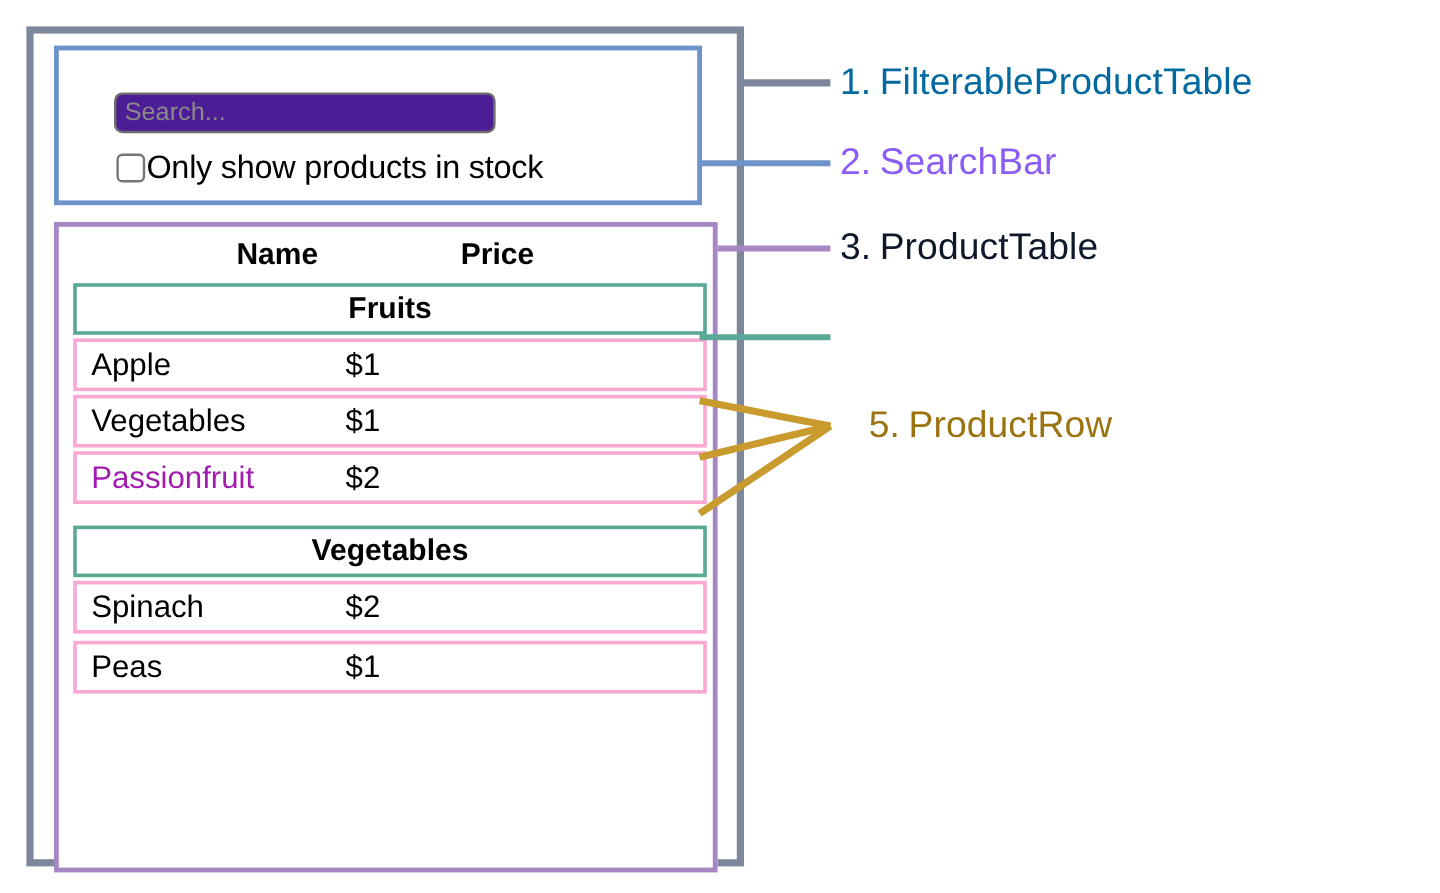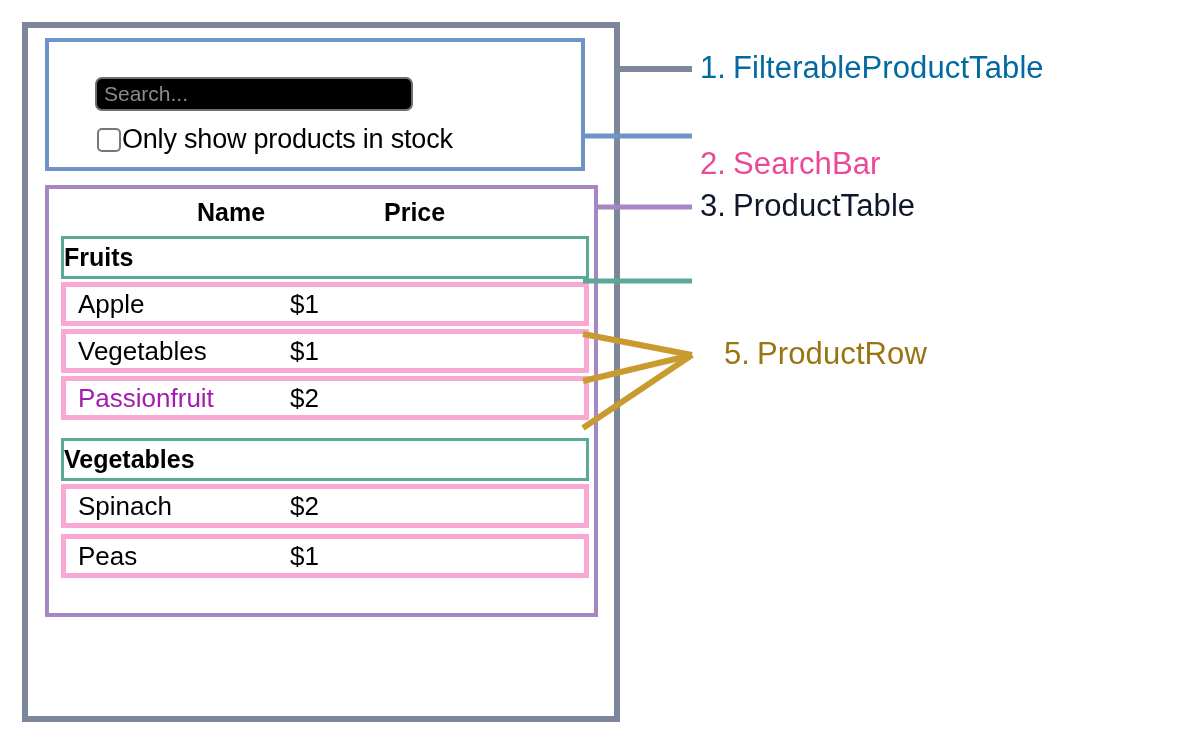--- a/index.html
+++ b/index.html
@@ -56,21 +56,21 @@
     box-sizing: border-box;
   }
   .search-input {
     position: absolute;
     left: 46px;
     top: 35px;
     width: 318px;
     height: 34px;
     border: 2px solid #6e6e6e;
     border-radius: 7px;
-    background: #000000;
+    background: #4c1d95;
     box-sizing: border-box;
     font-family: "Liberation Sans", sans-serif;
     font-size: 21px;
     color: #8a8a8a;
     padding: 0 7px;
     line-height: 30px;
     outline: none;
   }
   .search-input::placeholder { color: #8a8a8a; opacity: 1; }
 
@@ -98,21 +98,21 @@
     white-space: nowrap;
     letter-spacing: -0.2px;
   }
 
   
   .producttable-box {
     position: absolute;
     left: 45px;
     top: 185px;
     width: 553px;
-    height: 432px;
+    height: 542px;
     border: 4px solid #a786c4;
     background: #ffffff;
     box-sizing: border-box;
   }
 
   .table-inner {
     position: absolute;
     left: 10px;
     top: 0px;
     width: 532px;
@@ -144,36 +144,36 @@
   .category-row {
     position: relative;
     box-sizing: border-box;
     height: 43px;
     width: 528px;
     margin-left: 2px;
     border: 3px solid #5aa896;
     background: #ffffff;
     display: flex;
     align-items: center;
-    justify-content: flex-start;
+    justify-content: center;
   }
   .category-row .cat-label {
     font-size: 25px;
     font-weight: bold;
     color: #000000;
   }
 
   
   .product-row {
     position: relative;
     box-sizing: border-box;
     height: 44px;
     width: 528px;
     margin-left: 2px;
-    border: 5px solid #f9a8d4;
+    border: 3px solid #f9a8d4;
     background: #ffffff;
   }
   .product-row .pname {
     position: absolute;
     left: 12px;
     top: 50%;
     transform: translateY(-50%);
     font-size: 26px;
     color: #000000;
     white-space: nowrap;
@@ -279,21 +279,21 @@
 
     <polyline points="583,334 692,355" fill="none" stroke="#c99a2e" stroke-width="6" stroke-linejoin="round"></polyline>
     <polyline points="583,381 692,355" fill="none" stroke="#c99a2e" stroke-width="6" stroke-linejoin="round"></polyline>
     <polyline points="583,428 692,355" fill="none" stroke="#c99a2e" stroke-width="6" stroke-linejoin="round"></polyline>
   </svg>
 
   <div class="legend-label" style="left:700px; top:50px; color:#0369a1;">
     <span class="legend-num">1.</span><span>FilterableProductTable</span>
   </div>
 
-  <div class="legend-label" style="left:700px; top:117px; color:#ec4899;margin-top:29px;">
+  <div class="legend-label" style="left:700px; top:117px; color:#8b5cf6;">
     <span class="legend-num">2.</span><span>SearchBar</span>
   </div>
 
   <div class="legend-label" style="left:700px; top:188px; color:#0f172a;">
     <span class="legend-num">3.</span><span>ProductTable</span>
   </div>
 
 
   <div class="legend-label" style="left:700px; top:336px; color:#9a7410;margin-left:24px;">
     <span class="legend-num">5.</span><span>ProductRow</span>

